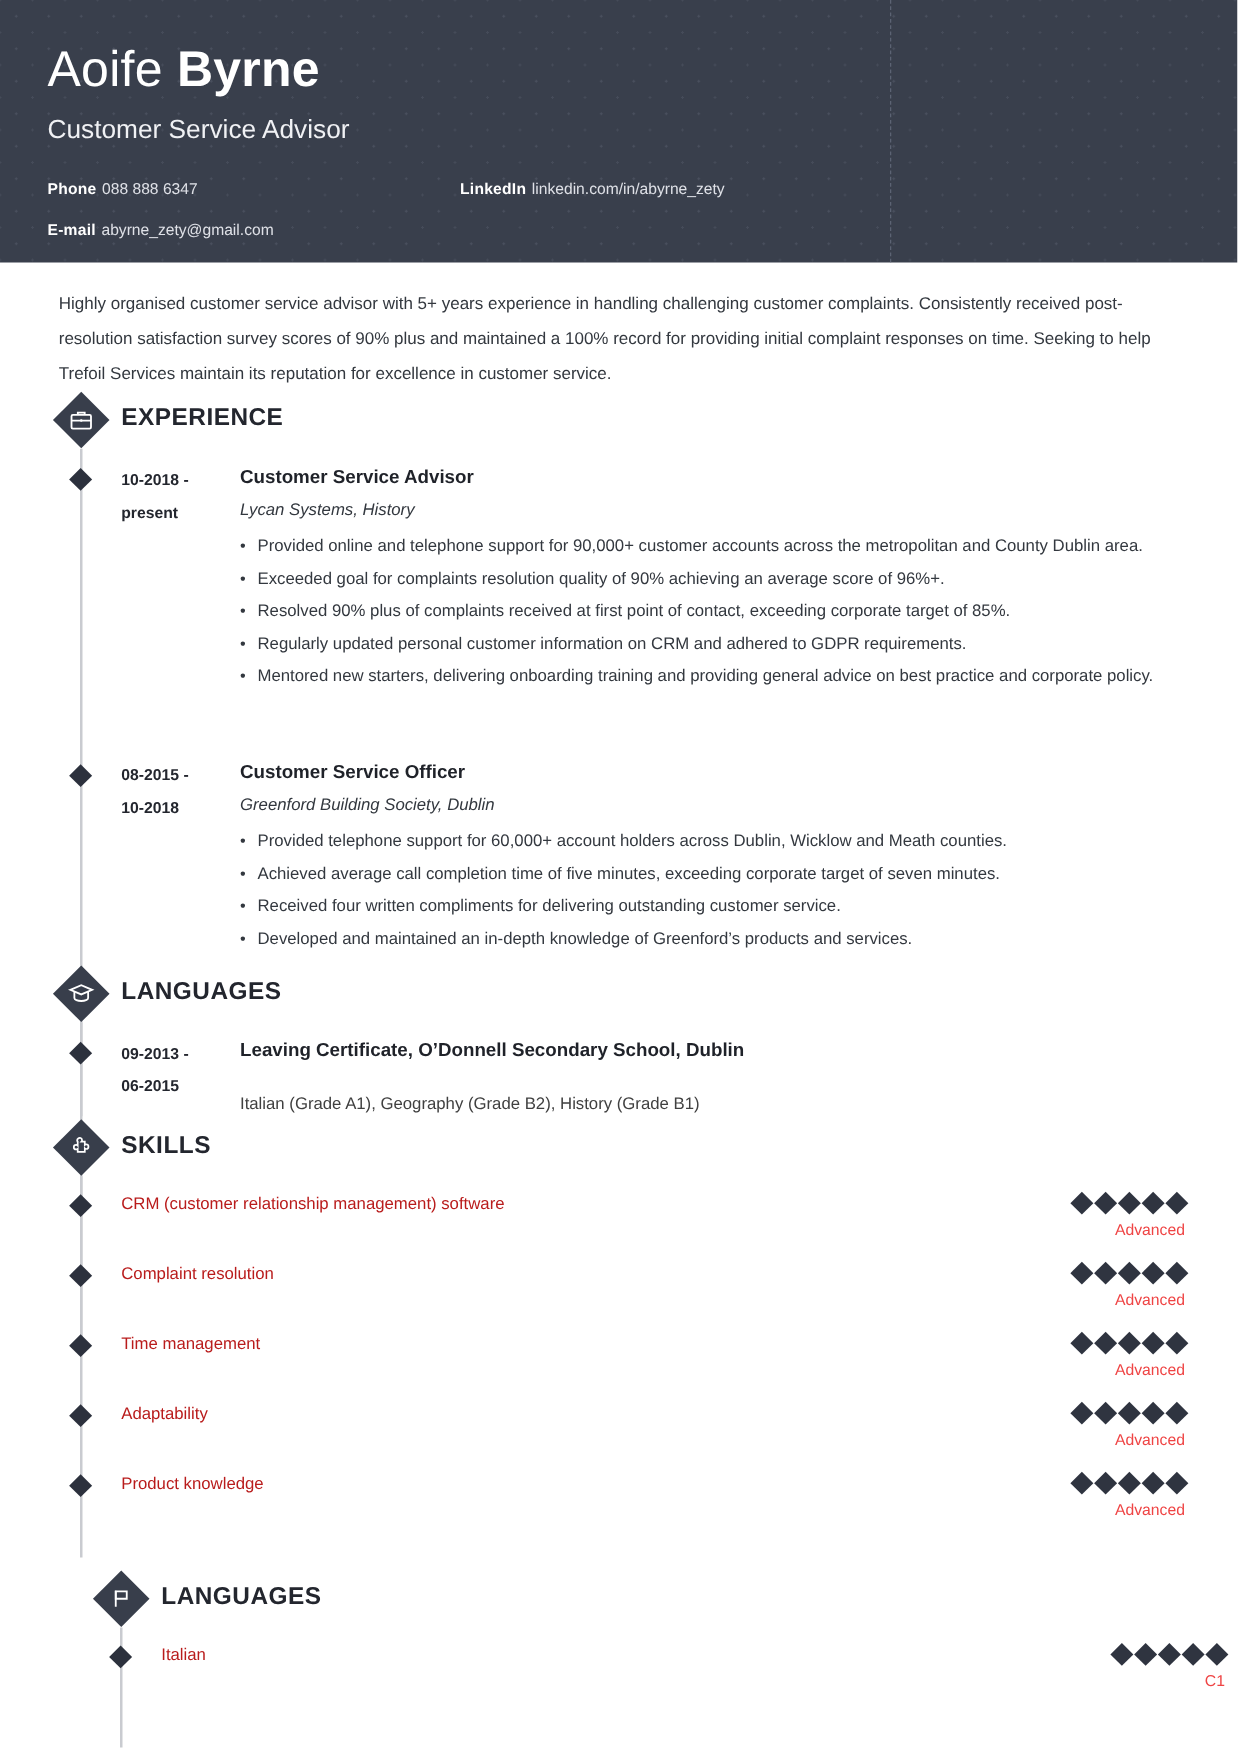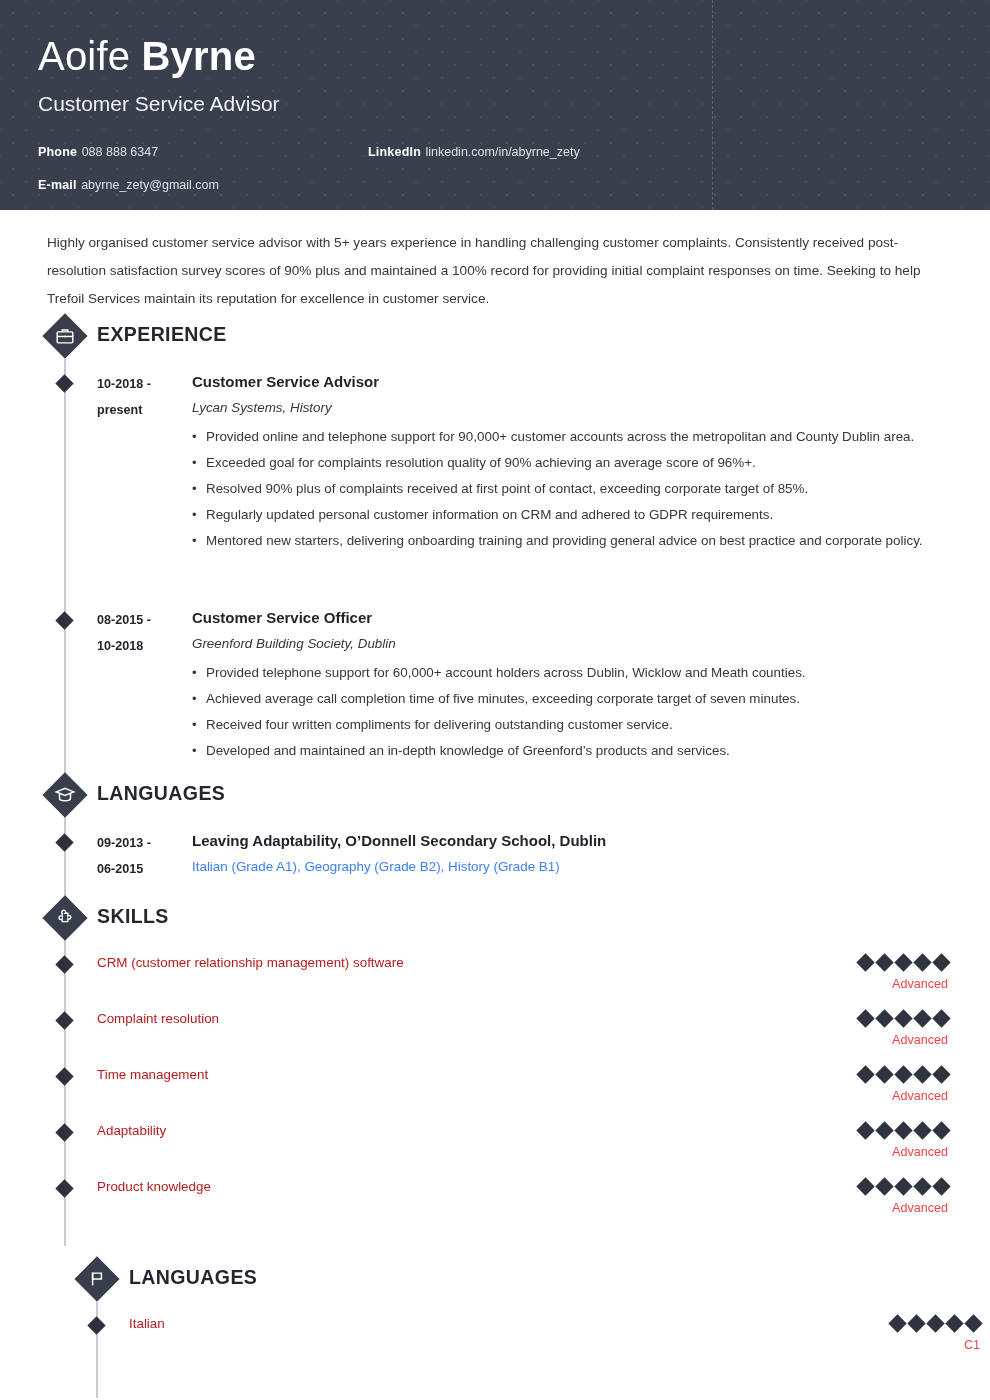--- a/index.html
+++ b/index.html
@@ -202,22 +202,22 @@
   .e-company {
     font-size: 13.4px;
     font-style: italic;
     line-height: 26px;
     color: #33383f;
     margin-top: 2px;
   }
   .e-sub {
     font-size: 13.4px;
     line-height: 26px;
-    color: #3b82f6;
-    margin-top: 2px;
+    color: #404040;
+    margin-top: 18px;
   }
   ul.bullets {
     list-style: none;
     margin: 3px 0 0 0;
     padding: 0;
   }
   ul.bullets li {
     position: relative;
     padding-left: 14px;
     font-size: 13.4px;
@@ -376,21 +376,21 @@
       <div class="sec-title">LANGUAGES</div>
     </div>
 
     <div class="node" style="top:64px;"></div>
     <div class="entry" style="top:58px;">
       <div class="dates">
         <div>09-2013 -</div>
         <div>06-2015</div>
       </div>
       <div class="e-body">
-        <div class="e-role">Leaving Adaptability, O’Donnell Secondary School, Dublin</div>
+        <div class="e-role">Leaving Certificate, O’Donnell Secondary School, Dublin</div>
         <div class="e-sub">Italian (Grade A1), Geography (Grade B2), History (Grade B1)</div>
       </div>
     </div>
   </div>
 
   <div class="section" style="top:895px;">
     <div class="rail" style="top:46px; height:305px;"></div>
 
     <div class="sec-head">
       <div class="diamond-badge">

